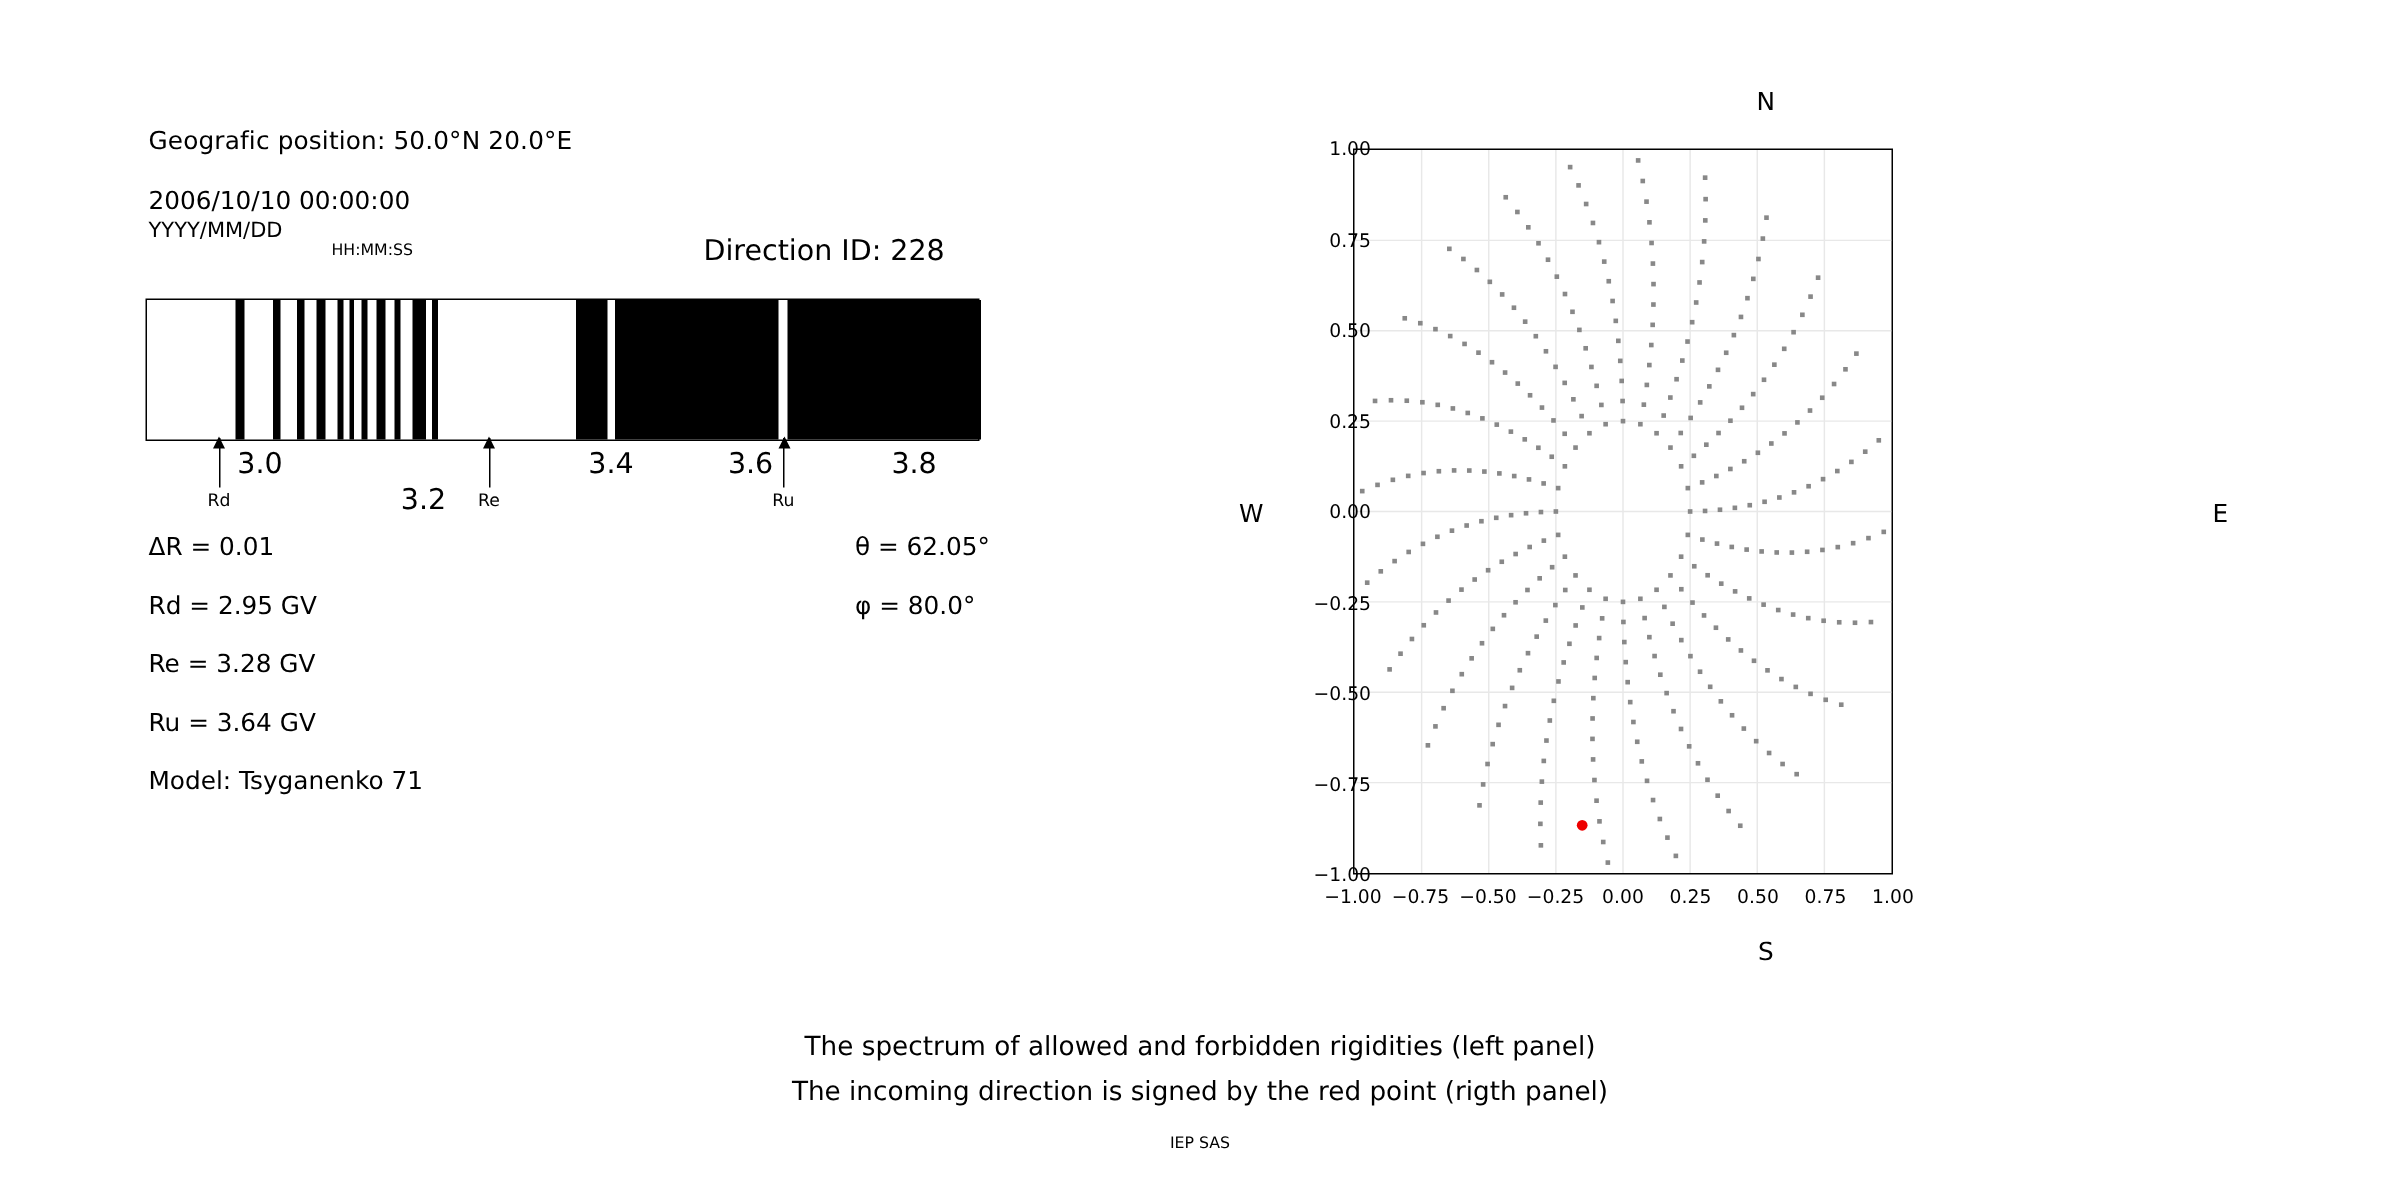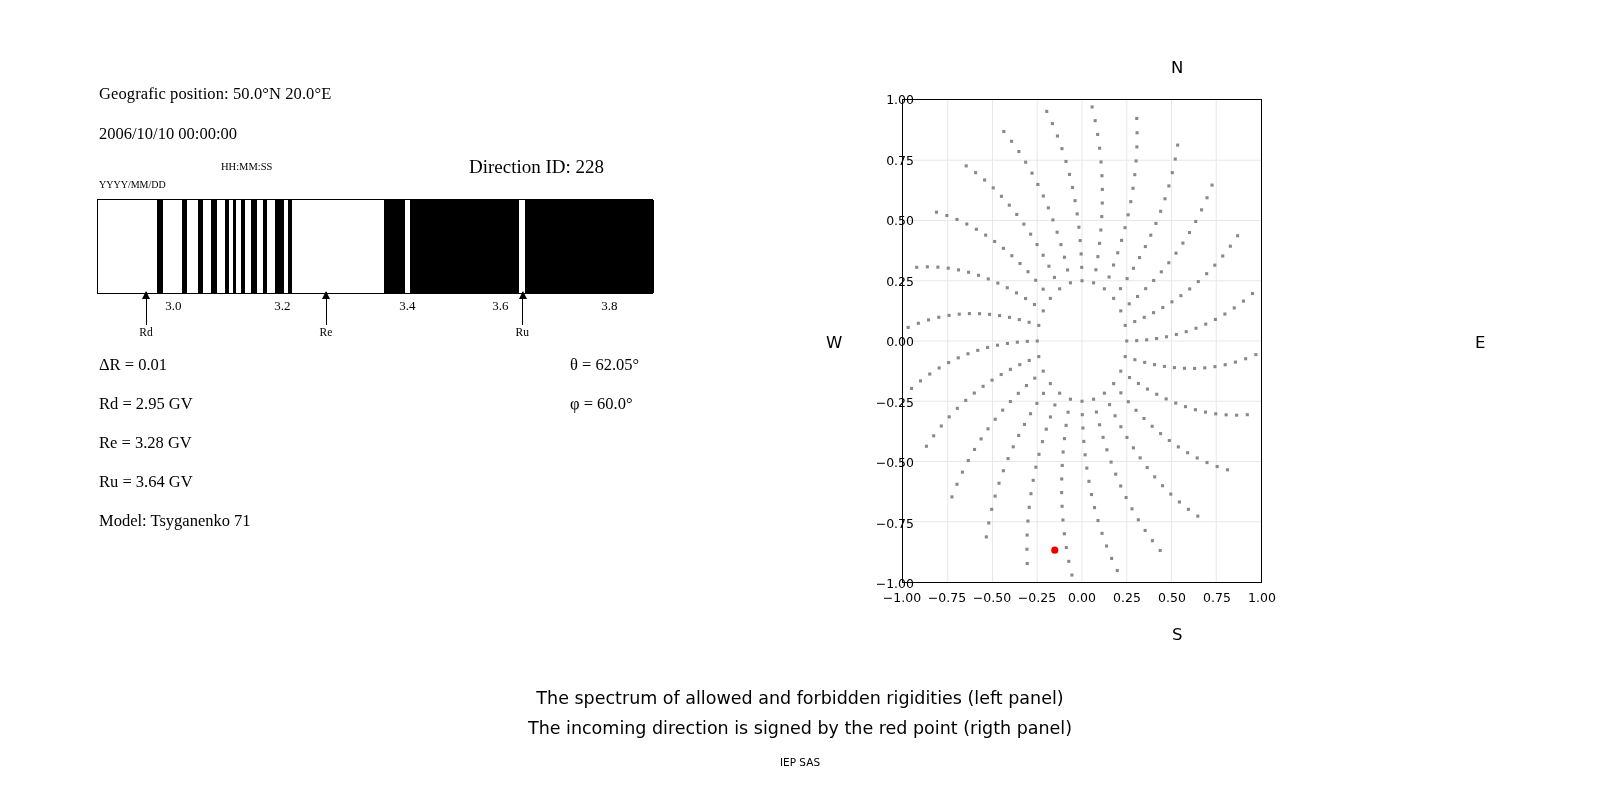--- a/index.html
+++ b/index.html
@@ -10,33 +10,33 @@
   body {
     width: 1600px;
     height: 800px;
     position: relative;
     font-family: "DejaVu Sans", sans-serif;
     color: #000000;
     overflow: hidden;
   }
 
   
-  #left-panel { position: absolute; left: 0; top: 0; width: 800px; height: 660px; font-family: Liberation Serif, serif; }
+  #left-panel { position: absolute; left: 0; top: 0; width: 800px; height: 660px; }
 
   .hdr-geo {
     position: absolute; left: 99px; top: 84px;
     font-size: 16.5px; letter-spacing: .1px; white-space: nowrap;
   }
   .hdr-datetime {
     position: absolute; left: 99px; top: 124px;
     font-size: 16.5px; white-space: nowrap;
   }
   .hdr-fmt-date {
-    position: absolute; left: 99px; top: 179px;
-    font-size: 10px; white-space: nowrap;
+    position: absolute; left: 99px; top: 146px;
+    font-size: 14px; white-space: nowrap;
   }
   .hdr-fmt-time {
     position: absolute; left: 221px; top: 161px;
     font-size: 10.5px; white-space: nowrap;
   }
   .hdr-dirid {
     position: absolute; left: 469px; top: 156px;
     font-size: 19px; white-space: nowrap;
   }
 
@@ -44,21 +44,21 @@
   #spectrum-wrap { position: absolute; left: 97px; top: 199px; width: 556px; height: 95px; }
   #spectrum-bar {
     position: absolute; left: 0; top: 0; width: 100%; height: 100%;
     border: 1.3px solid #000; box-sizing: border-box; background: #fff;
   }
   .band { position: absolute; top: 0; height: 100%; background: #000; }
 
   
   #spec-axis { position: absolute; left: 97px; top: 294px; width: 556px; height: 56px; }
   .spec-tick-label {
-    position: absolute; top: 4px; font-size: 13px;
+    position: absolute; top: 4px; font-size: 19px;
     transform: translateX(-50%); white-space: nowrap;
   }
   .spec-arrow { position: absolute; top: -2px; width: 1px; }
   .spec-arrow .shaft {
     position: absolute; left: 0; top: 0; width: 1.3px; height: 33px; background: #000;
   }
   .spec-arrow .head {
     position: absolute; left: -3.6px; top: -1px;
     width: 0; height: 0;
     border-left: 4.3px solid transparent;
@@ -149,21 +149,21 @@
         <div class="band" style="left: 176.612px; width: 9.26667px;"></div>
         <div class="band" style="left: 190.239px; width: 3.81569px;"></div>
         <div class="band" style="left: 285.631px; width: 21.2588px;"></div>
         <div class="band" style="left: 312.341px; width: 109.02px;"></div>
         <div class="band" style="left: 426.812px; width: 129.188px;"></div>
       </div>
   </div>
 
   <div id="spec-axis">
       <div class="spec-tick-label" style="left: 76.3137px;">3.0</div>
-      <div class="spec-tick-label" style="left: 185.333px;">3.2</div>
+      <div class="spec-tick-label" style="left: 185.333px; margin-top: 24px;">3.2</div>
       <div class="spec-tick-label" style="left: 294.353px; margin-left: 16px;">3.4</div>
       <div class="spec-tick-label" style="left: 403.373px; text-align: center;">3.6</div>
       <div class="spec-tick-label" style="left: 512.392px;">3.8</div>
       <div class="spec-arrow" style="left: 49.0588px;">
         <div class="shaft"></div>
         <div class="head"></div>
         <div class="alabel">Rd</div>
       </div>
       <div class="spec-arrow" style="left: 228.941px;">
         <div class="shaft"></div>
@@ -176,21 +176,21 @@
         <div class="alabel">Ru</div>
       </div>
     </div>
 
   <div class="param param-left" style="top:355px">ΔR = 0.01</div>
   <div class="param param-left" style="top:394px">Rd = 2.95 GV</div>
   <div class="param param-left" style="top:433px">Re = 3.28 GV</div>
   <div class="param param-left" style="top:472px">Ru = 3.64 GV</div>
   <div class="param param-left" style="top:511px">Model: Tsyganenko 71</div>
   <div class="param param-right" style="top:355px">θ = 62.05°</div>
-  <div class="param param-right" style="top:394px">φ = 60.0°</div>
+  <div class="param param-right" style="top:394px">φ = 80.0°</div>
 </div>
 
 <div id="right-panel">
   <div id="plot-frame">
     <svg id="plot-svg" viewBox="0 0 360 484" preserveAspectRatio="none">
         <line x1="45" x2="45" y1="0" y2="484" stroke="#e8e8e8" stroke-width="1"></line>
         <line x1="90" x2="90" y1="0" y2="484" stroke="#e8e8e8" stroke-width="1"></line>
         <line x1="135" x2="135" y1="0" y2="484" stroke="#e8e8e8" stroke-width="1"></line>
         <line x1="180" x2="180" y1="0" y2="484" stroke="#e8e8e8" stroke-width="1"></line>
         <line x1="225" x2="225" y1="0" y2="484" stroke="#e8e8e8" stroke-width="1"></line>

